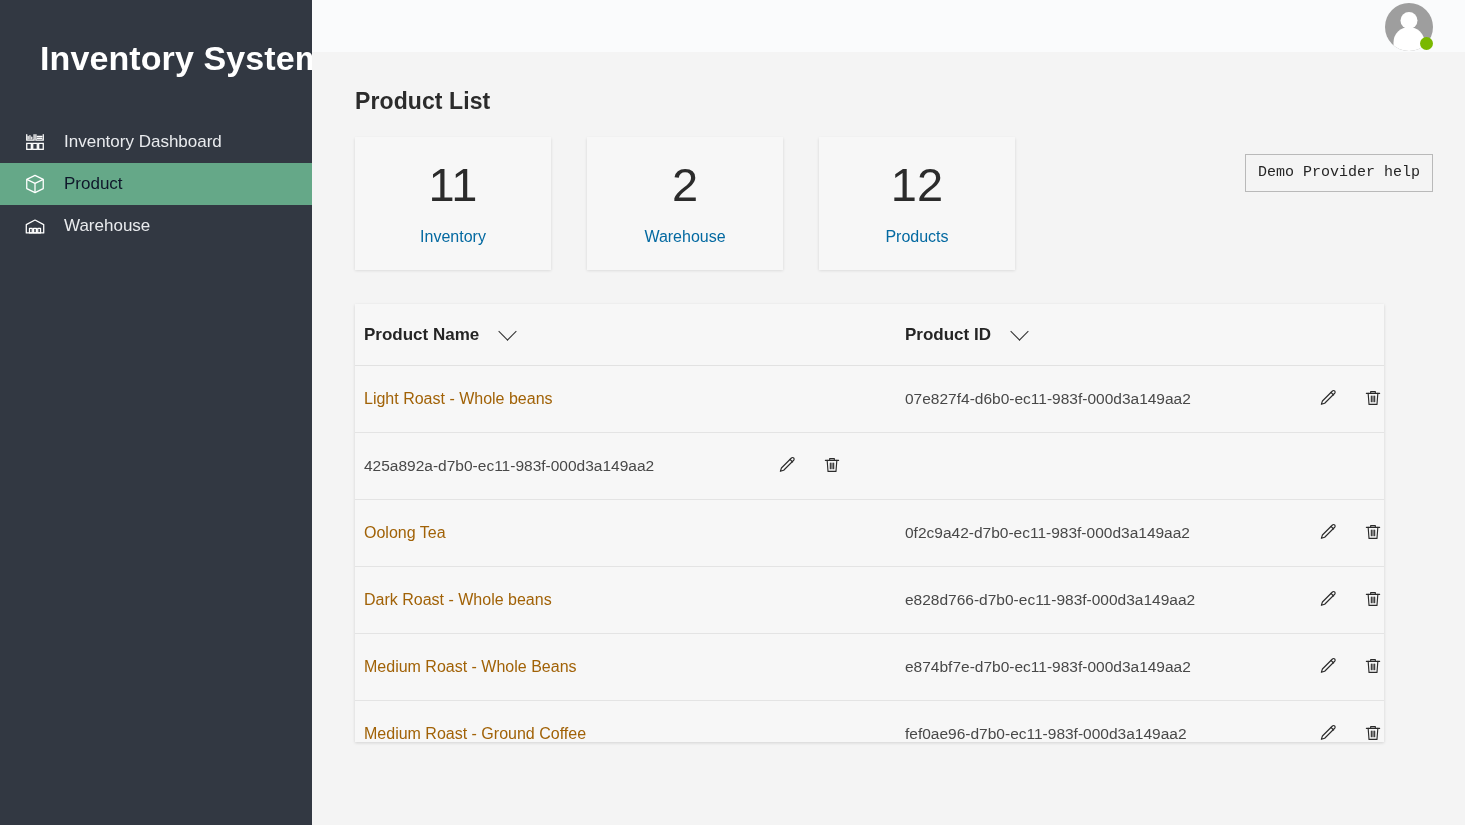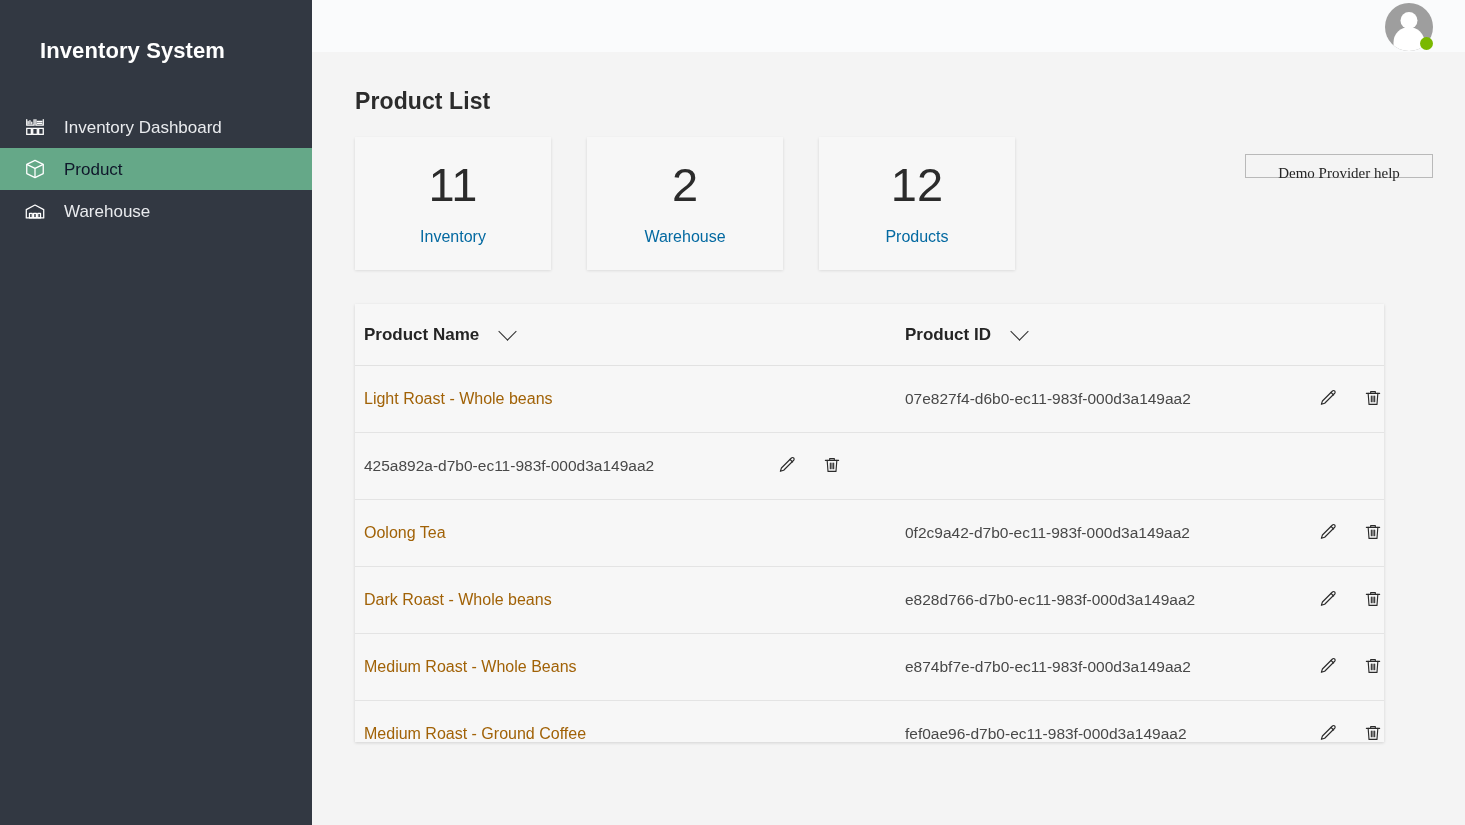--- a/index.html
+++ b/index.html
@@ -23,21 +23,21 @@
   .sidebar {
     width: 312px;
     height: 825px;
     background: #323842;
     flex: 0 0 312px;
     position: relative;
   }
 
   .brand {
     color: #ffffff;
-    font-size: 22px;
+    font-size: 34px;
     font-weight: bold;
     letter-spacing: .1px;
     padding: 38px 0 0 40px;
     line-height: 1.2;
     white-space: nowrap;
   }
 
   .nav {
     margin-top: 42px;
   }
@@ -138,26 +138,26 @@
     color: #2b2b2b;
     margin-top: 36px;
     letter-spacing: .1px;
   }
 
   .help-btn {
     position: absolute;
     right: 32px;
     top: 66px;
     width: 188px;
-    height: 24px;
+    height: 38px;
     background: #f4f4f4;
     border: 1px solid #b9b9b9;
     font-size: 15px;
     color: #252525;
-    font-family: Liberation Serif, serif;
+    font-family: Liberation Mono, monospace;
     cursor: pointer;
     line-height: 36px;
     text-align: center;
   }
 
   
   .stats {
     display: flex;
     gap: 36px;
     margin-top: 22px;

